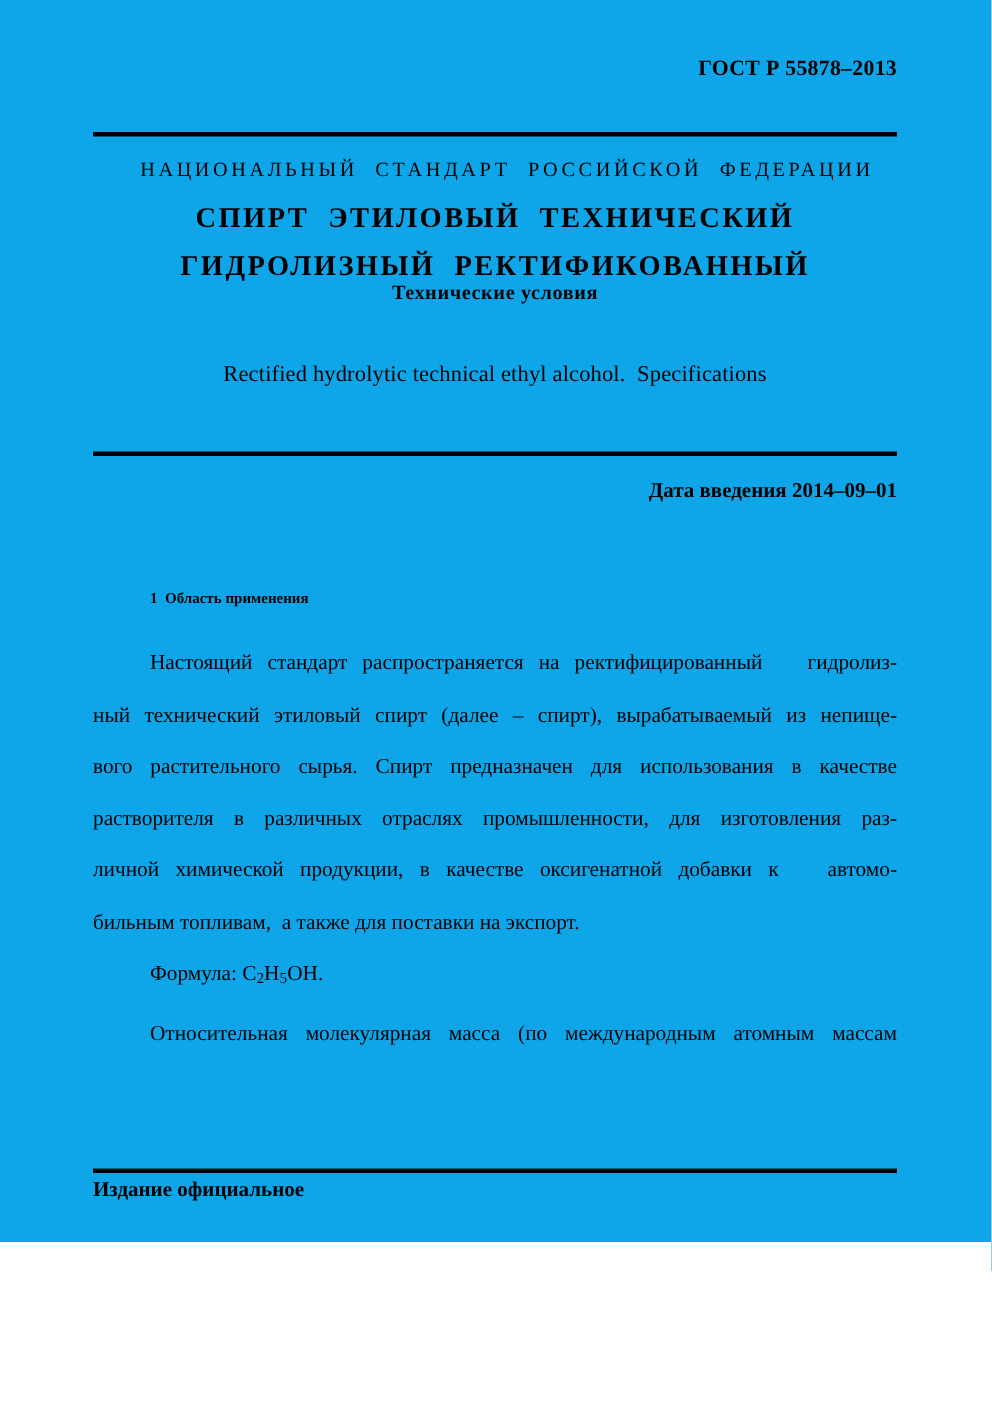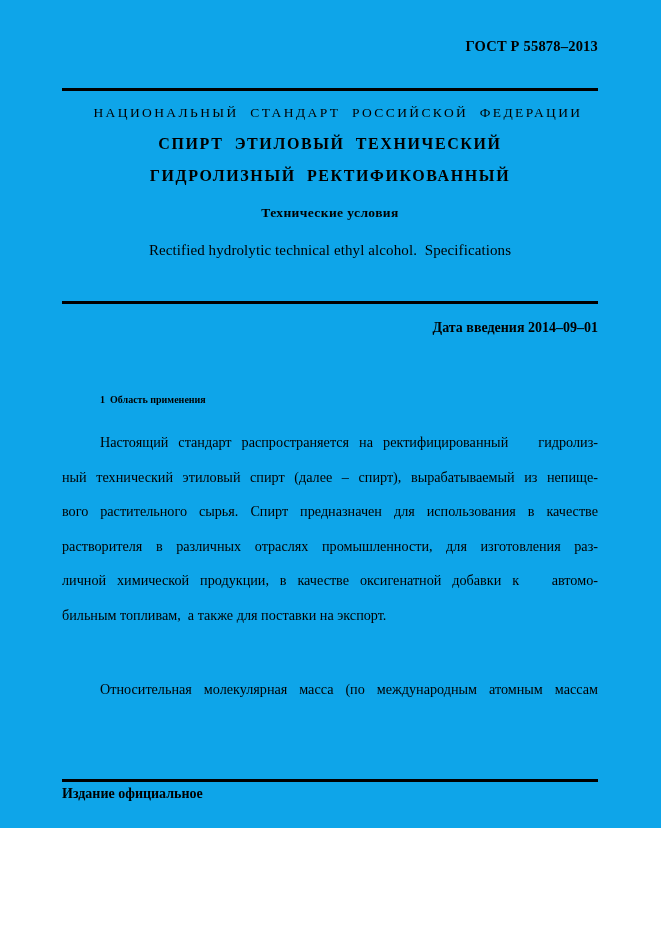--- a/index.html
+++ b/index.html
@@ -59,30 +59,30 @@
   .rule-bottom { top: 779px; }
 
   
   .title-line-1,
   .title-line-2 {
     position: absolute;
     left: 62px;
     width: 536px;
     text-align: center;
     font-weight: bold;
-    font-size: 16px;
+    font-size: 19px;
     letter-spacing: 1.6px;
     white-space: pre;
   }
   .title-line-1 { top: 135px; }
   .title-line-2 { top: 167px; }
 
   .subtitle-ru {
     position: absolute;
-    top: 205px;
+    top: 187px;
     left: 62px;
     width: 536px;
     text-align: center;
     font-weight: bold;
     font-size: 13.5px;
     letter-spacing: 0.4px;
     white-space: pre;
   }
   .subtitle-en {
     position: absolute;
@@ -197,20 +197,23 @@
 
   <div class="body-block p1">
     <span class="para-line justified indented">Настоящий стандарт распространяется на ректифицированный   гидролиз-</span>
     <span class="para-line justified">ный технический этиловый спирт (далее – спирт), вырабатываемый из непище-</span>
     <span class="para-line justified">вого растительного сырья. Спирт предназначен для использования в качестве</span>
     <span class="para-line justified">растворителя в различных отраслях промышленности, для изготовления раз-</span>
     <span class="para-line justified">личной химической продукции, в качестве оксигенатной добавки к   автомо-</span>
     <span class="para-line last">бильным топливам,  а также для поставки на экспорт.</span>
   </div>
 
+  <div class="body-block p2">
+    <span class="para-line last indented"><span>Формула: C</span><sub>2</sub><span>H</span><sub>5</sub><span>OH.</span></span>
+  </div>
 
   <div class="body-block p3">
     <span class="para-line justified indented">Относительная молекулярная масса (по международным атомным массам</span>
   </div>
 
   <div class="rule rule-bottom"></div>
 
   <div class="official-edition">Издание официальное</div>
 
   <div class="page-number">1</div>

